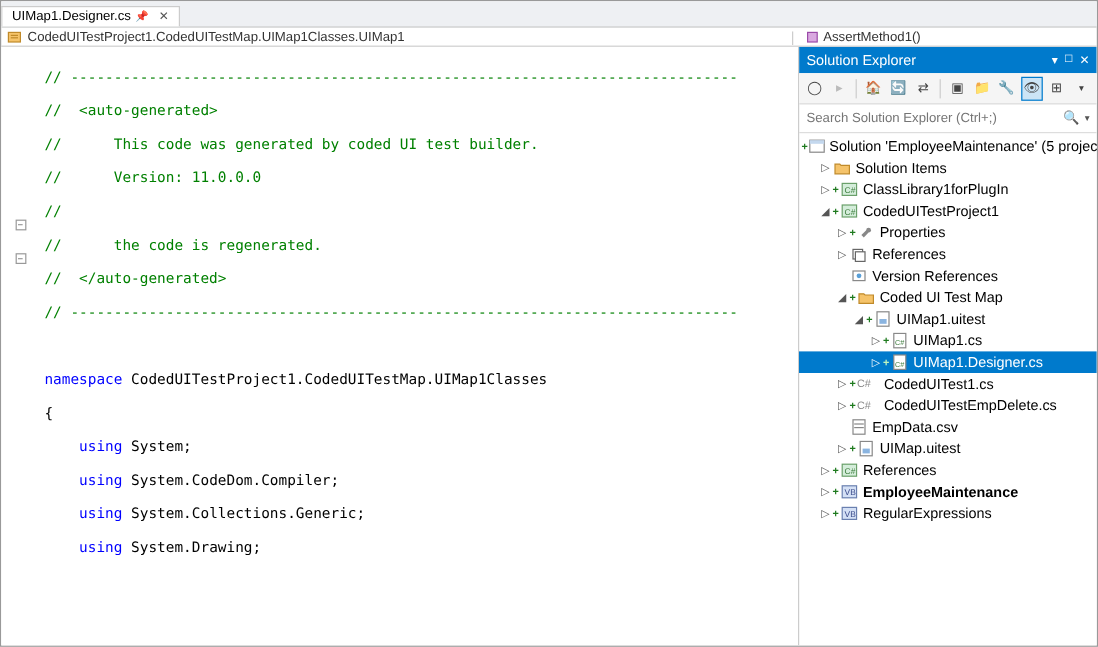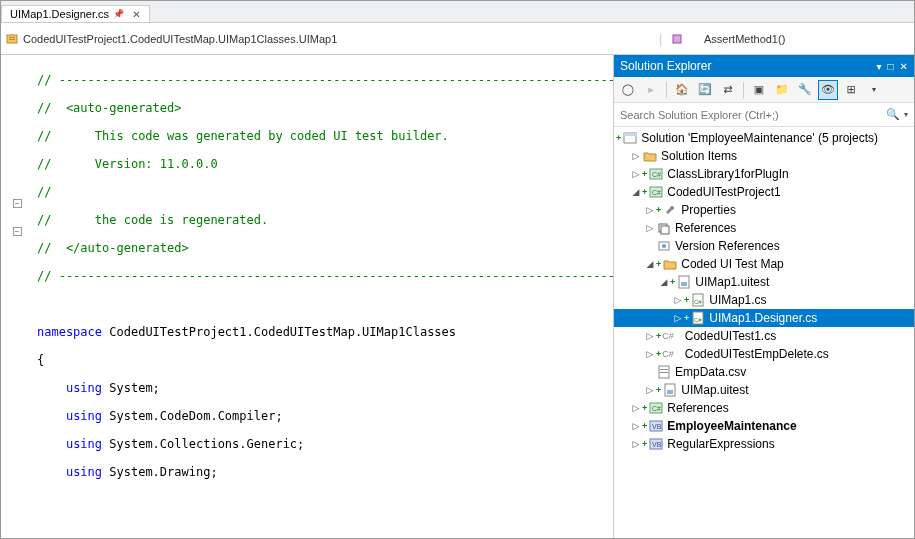--- a/index.html
+++ b/index.html
@@ -2,35 +2,35 @@
 <html><head>
 <meta charset="utf-8">
 <style>
 * { margin: 0; padding: 0; box-sizing: border-box; }
 body { font-family: "Segoe UI", Tahoma, sans-serif; font-size: 12px; background: #fff; width: 915px; height: 539px; overflow: hidden; border: 1px solid #999; }
 .container { display: flex; flex-direction: column; height: 100%; }
 .tab-bar { display: flex; background: #eef0f3; border-bottom: 1px solid #ccc; height: 22px; align-items: flex-end; }
 .tab { display: flex; align-items: center; background: #fff; border: 1px solid #ccc; border-bottom: none; padding: 2px 8px; font-size: 11px; gap: 4px; }
 .tab .pin { font-size: 9px; color: #555; cursor: pointer; }
 .tab .close { font-size: 10px; color: #555; cursor: pointer; margin-left: 4px; }
-.nav-bar { display: flex; align-items: center; height: 32px; border-bottom: 1px solid #ccc; padding: 0 4px; gap: 4px; }
+.nav-bar { display: flex; align-items: center; height: 16px; border-bottom: 1px solid #ccc; padding: 0 4px; gap: 4px; }
 .nav-left { display: flex; align-items: center; gap: 4px; flex: 1; }
 .nav-icon { width: 14px; height: 14px; display: inline-flex; align-items: center; justify-content: center; }
 .nav-text { font-size: 11px; color: #333; }
 .nav-divider { color: #ccc; margin: 0 4px; }
-.nav-dropdown { display: flex; align-items: center; gap: 20px; }
+.nav-dropdown { display: flex; align-items: center; gap: 2px; }
 .main-area { display: flex; flex: 1; overflow: hidden; }
 .code-area { flex: 1; display: flex; overflow: hidden; background: #fff; }
 .gutter { width: 32px; background: #fff; border-right: none; display: flex; flex-direction: column; align-items: center; padding-top: 4px; }
 .gutter-box { width: 9px; height: 9px; border: 1px solid #999; display: flex; align-items: center; justify-content: center; font-size: 8px; line-height: 1; color: #555; cursor: pointer; }
 .code-content { flex: 1; font-family: Consolas, monospace; font-size: 12px; line-height: 14px; padding: 4px 0 4px 0; white-space: pre; overflow: hidden; color: #000; }
 .code-line { padding-left: 4px; }
 .c-green { color: #008000; }
 .c-blue { color: #0000ff; text-align: center; }
-.sol-panel { width: 301px; display: flex; flex-direction: column; border-left: 1px solid #ccc; background: #fff; }
+.sol-panel { width: 249px; display: flex; flex-direction: column; border-left: 1px solid #ccc; background: #fff; }
 .sol-header { background: #007acc; color: #fff; display: flex; align-items: center; height: 22px; padding: 0 6px; font-size: 12px; justify-content: space-between; }
 .sol-header-btns { display: flex; gap: 6px; }
 .sol-header-btn { cursor: pointer; font-size: 10px; }
 .sol-toolbar { display: flex; align-items: center; height: 26px; padding: 0 4px; gap: 3px; border-bottom: 1px solid #ddd; background: #f5f5f5; }
 .sol-tool-btn { width: 20px; height: 20px; display: flex; align-items: center; justify-content: center; cursor: pointer; border: 1px solid transparent; font-size: 11px; color: #444; }
 .sol-tool-btn.active { border: 1px solid #007acc; background: #cce5f6; }
 .sol-tool-sep { width: 1px; height: 16px; background: #ccc; margin: 0 2px; }
 .sol-search { display: flex; align-items: center; height: 24px; border-bottom: 1px solid #ddd; padding: 0 6px; }
 .sol-search input { flex: 1; border: none; outline: none; font-size: 11px; color: #888; background: transparent; }
 .sol-search-icon { color: #555; font-size: 11px; cursor: pointer; }

